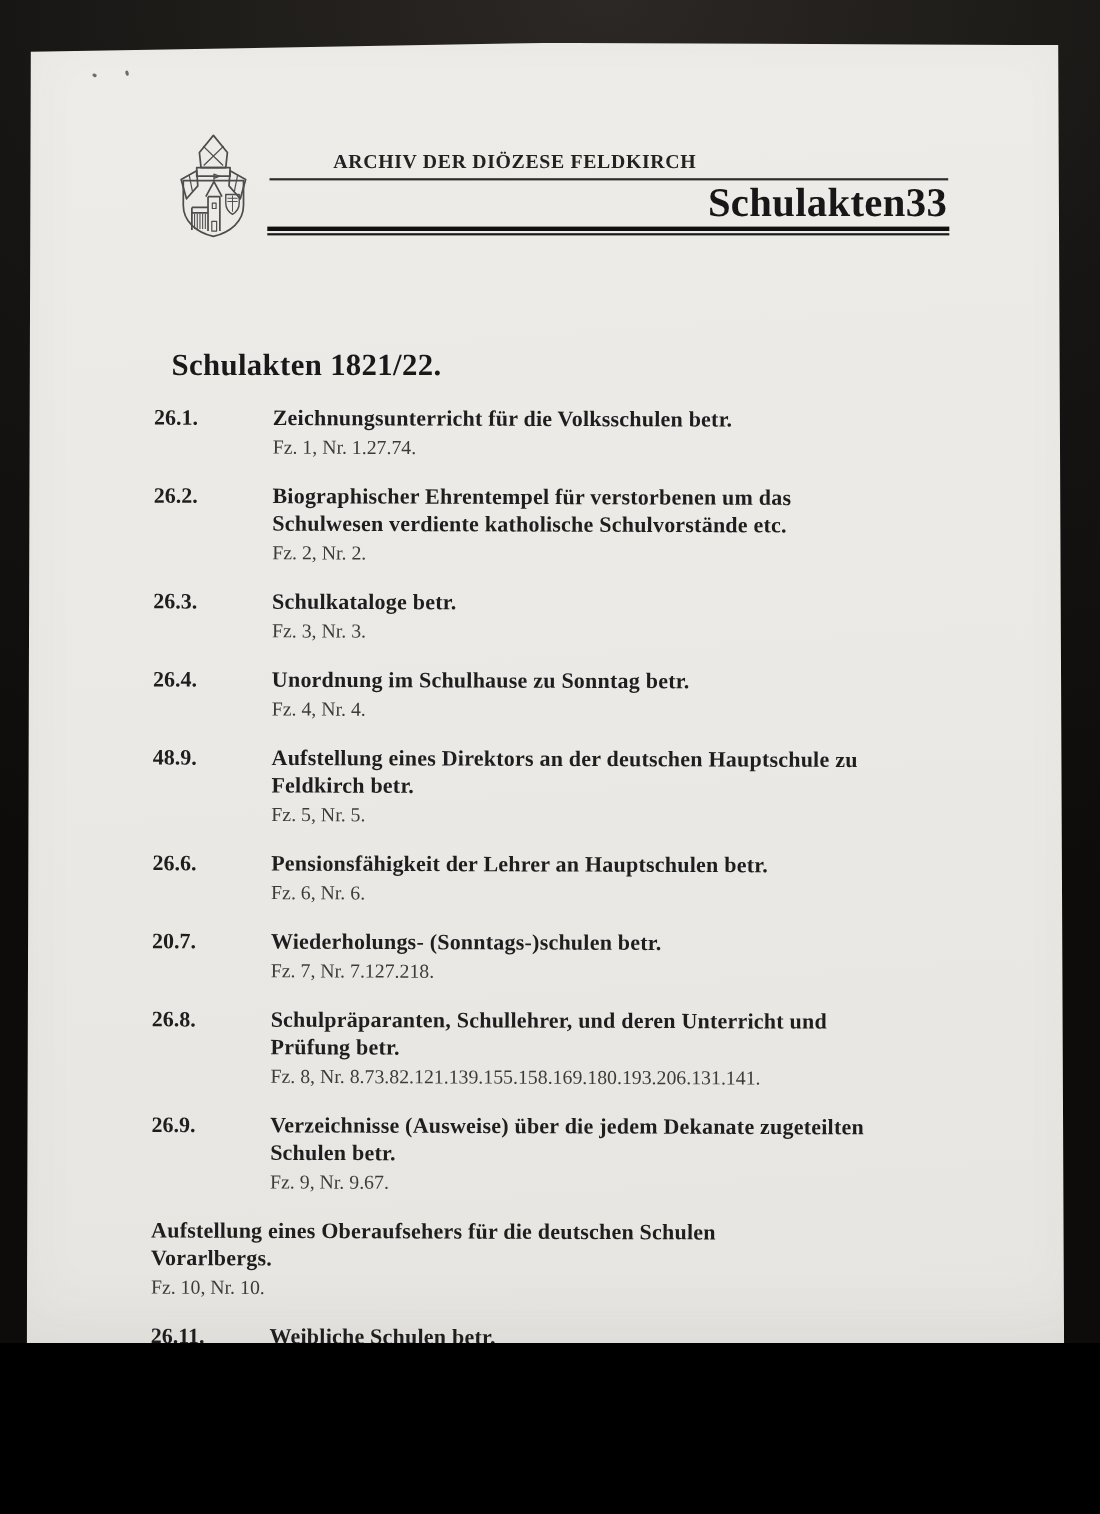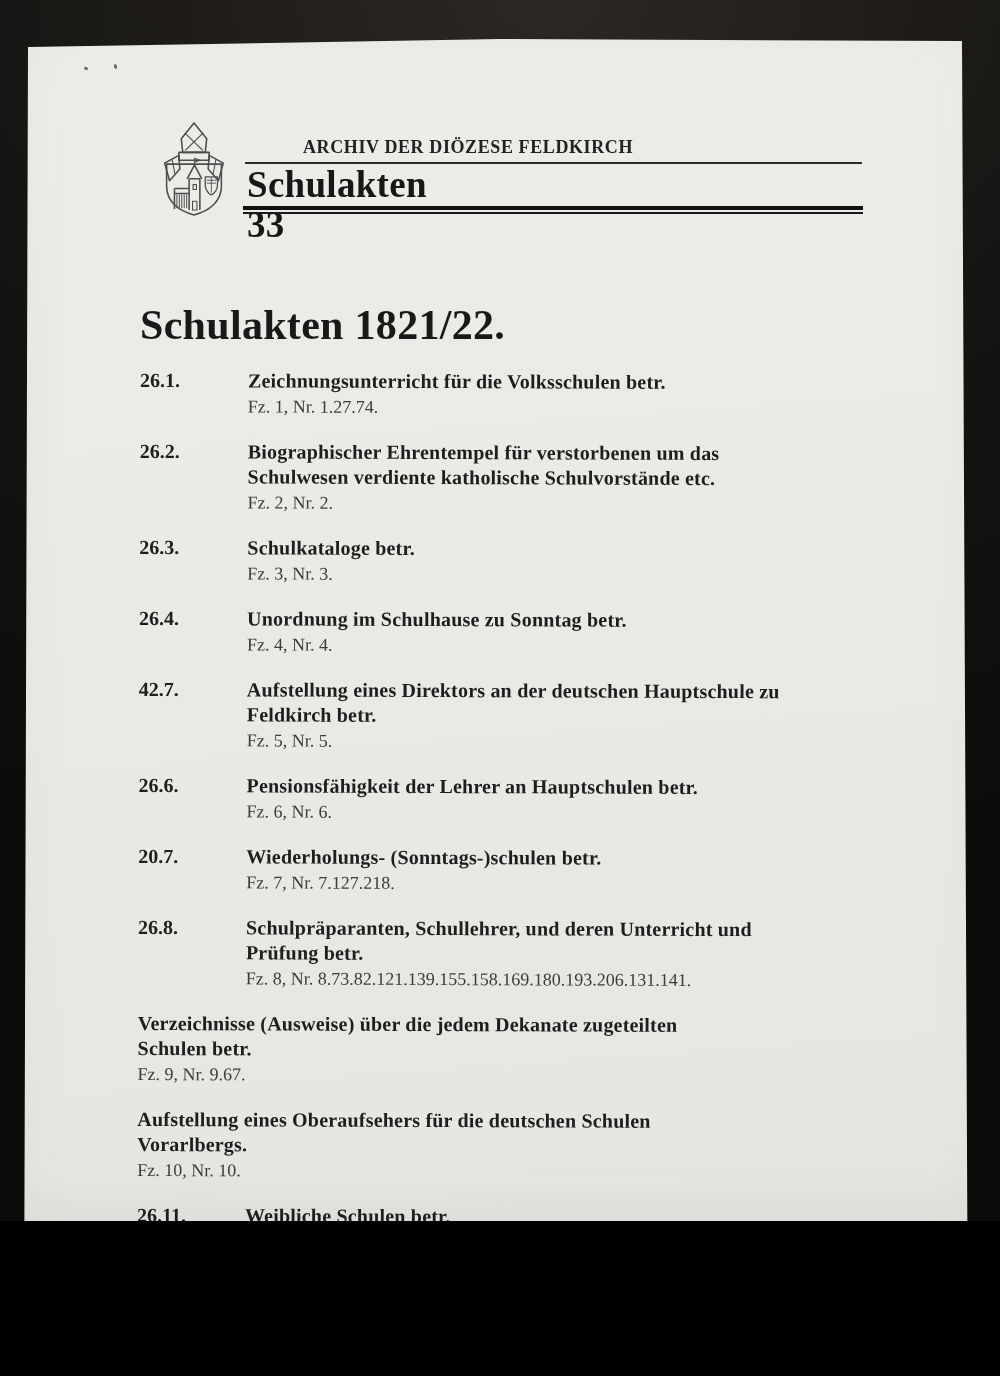--- a/index.html
+++ b/index.html
@@ -37,30 +37,29 @@
   }
   .rule-thin {
     position:absolute; left:245px; top:162px; width:617px; height:2px;
     background:#2c2c2c;
   }
   .title-row {
     position:absolute; left:247px; top:165px; width:614px;
     display:flex; justify-content:flex-end; align-items:flex-start;
     font-size:37px; font-weight:bold; line-height:40px; color:#171717;
     letter-spacing:0.3px;
-    flex-direction:column;
   }
   .rule-thick { position:absolute; left:243px; top:206px; width:620px; }
   .rule-thick .bar1 { height:4px; background:#101010; }
   .rule-thick .bar2 { height:2px; background:#1a1a1a; margin-top:2px; }
 
   
   .doc-title {
-    position:absolute; left:140px; top:301px; margin:0;
-    font-size:42px; font-weight:bold; color:#191919; letter-spacing:0.3px;
+    position:absolute; left:140px; top:301px; margin:16px;
+    font-size:28px; font-weight:bold; color:#191919; letter-spacing:0.3px;
   }
 
   .items {
     position:absolute; left:140px; top:368px; width:730px;
     transform:rotate(0.2deg); transform-origin:0 0;
   }
   .item { display:flex; margin-bottom:21px; }
   .item-number {
     width:108px; flex:0 0 108px;
     font-size:20px; font-weight:bold; line-height:25px; color:#1e1e1e;
@@ -165,21 +164,21 @@
           </div>
       </div>
       <div class="item">
         <div class="item-number">26.4.</div>
         <div class="item-body">
             <div class="item-title">Unordnung im Schulhause zu Sonntag betr.</div>
         <div class="item-reference">Fz. 4, Nr. 4.</div>
           </div>
       </div>
       <div class="item">
-        <div class="item-number">42.7.</div>
+        <div class="item-number">48.9.</div>
         <div class="item-body">
             <div class="item-title">Aufstellung eines Direktors an der deutschen Hauptschule zu
 Feldkirch betr.</div>
         <div class="item-reference">Fz. 5, Nr. 5.</div>
           </div>
       </div>
       <div class="item">
         <div class="item-number">26.6.</div>
         <div class="item-body">
             <div class="item-title">Pensionsfähigkeit der Lehrer an Hauptschulen betr.</div>
@@ -195,20 +194,21 @@
       </div>
       <div class="item">
         <div class="item-number">26.8.</div>
         <div class="item-body">
             <div class="item-title">Schulpräparanten, Schullehrer, und deren Unterricht und
 Prüfung betr.</div>
         <div class="item-reference">Fz. 8, Nr. 8.73.82.121.139.155.158.169.180.193.206.131.141.</div>
           </div>
       </div>
       <div class="item">
+        <div class="item-number">26.9.</div>
         <div class="item-body">
             <div class="item-title">Verzeichnisse (Ausweise) über die jedem Dekanate zugeteilten
 Schulen betr.</div>
         <div class="item-reference">Fz. 9, Nr. 9.67.</div>
           </div>
       </div>
       <div class="item">
         <div class="item-body">
             <div class="item-title">Aufstellung eines Oberaufsehers für die deutschen Schulen
 Vorarlbergs.</div>

